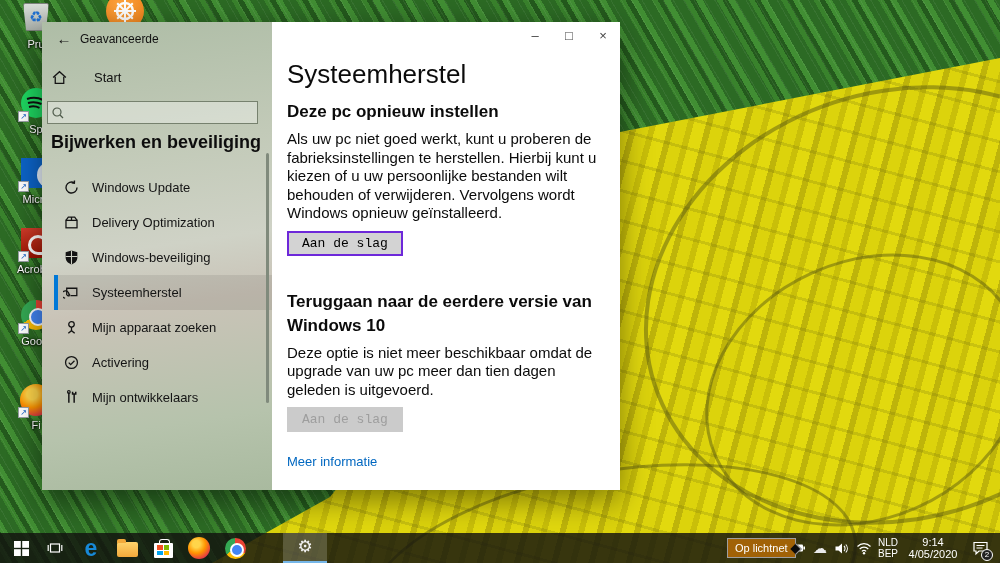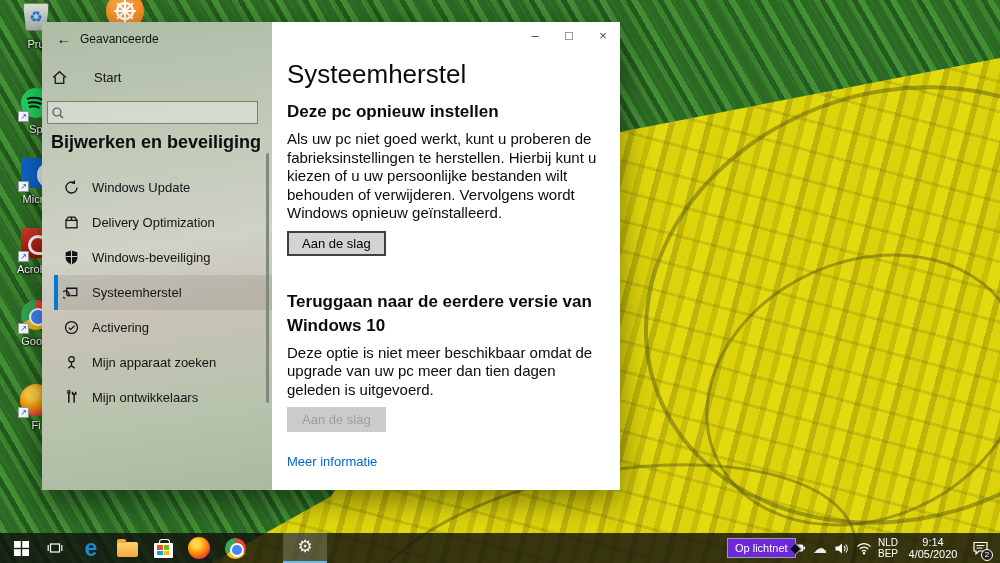--- a/index.html
+++ b/index.html
@@ -68,21 +68,21 @@
   .srow .i-lbl { margin-left:12px; font-size:13px; color:#141414; }
   .srow.selected { background:rgba(0,0,0,.08); }
   .srow.selected::before { content:""; position:absolute; left:0; top:0; width:4px; height:100%; background:#0078d7; }
   .side-scroll { position:absolute; right:3px; top:131px; width:3px; height:250px; background:#808a7c; border-radius:2px; }
 
   
   .content { position:absolute; left:15px; top:38px; width:335px; color:#0b0b0b; }
   .h1 { font-size:26px; font-weight:300; line-height:28px; margin-bottom:12px; }
   .h2 { font-size:17px; font-weight:700; line-height:24px; margin-bottom:6px; width:322px; }
   .para { font-size:15px; line-height:18.5px; width:322px; margin-bottom:8px; }
-  .btn { display:inline-block; background:#d3d3d3; border:2px solid #404040; font-size:13px; color:#000; padding:3px 13px; cursor:pointer; font-family:Liberation Sans, sans-serif; }
+  .btn { display:inline-block; background:#d3d3d3; border:2px solid #6d28d9; font-size:13px; color:#000; padding:3px 13px; cursor:pointer; font-family:Liberation Mono, monospace; }
   .btn.disabled { background:#cbcbcb; border-color:#cbcbcb; color:#9e9e9e; cursor:default; }
   .gap-after-btn1 { display:block; height:34px; }
   .gap-after-btn2 { display:block; height:20px; }
   .gap-after-link { display:block; height:28px; }
   .link { font-size:13px; color:#0067c0; cursor:pointer; display:inline-block; margin-bottom:0; }
 
   
   .taskbar { position:absolute; left:0; bottom:0; width:1000px; height:30px; background:rgba(18,18,15,.82); z-index:10; }
   .tb-icon { position:absolute; top:0; width:30px; height:30px; display:flex; align-items:center; justify-content:center; cursor:pointer; }
   .tb-start { left:6px; } .tb-taskview { left:40px; } .tb-edge { left:76px; } .tb-explorer { left:112px; }
@@ -102,21 +102,21 @@
   .gear-glyph { font-size:17px; color:#f2f2f2; line-height:30px; }
 
   .tray { position:absolute; right:0; top:0; height:30px; display:flex; align-items:center; gap:6px; padding-right:8px; }
   .tray-ic { display:flex; align-items:center; justify-content:center; width:16px; height:30px; cursor:pointer; }
   .cloud-glyph { font-size:14px; color:#eaeaea; line-height:30px; }
   .lang-block { text-align:center; color:#fff; font-size:10px; line-height:11px; cursor:pointer; }
   .clock-block { text-align:center; color:#fff; font-size:11px; line-height:12.5px; cursor:pointer; min-width:58px; }
   .notif { position:relative; width:24px; height:30px; display:flex; align-items:center; justify-content:center; cursor:pointer; }
   .notif-badge { position:absolute; right:-1px; bottom:2px; width:12px; height:12px; border-radius:50%; background:#222; border:1px solid #fff; color:#fff; font-size:8px; line-height:10px; text-align:center; }
 
-  .tooltip { position:absolute; left:727px; bottom:5px; height:20px; background:#6d28d9; border:1px solid #9e9e9e; color:#fff; font-size:11px; line-height:18px; padding:0 7px; white-space:nowrap; z-index:11; }
+  .tooltip { position:absolute; left:727px; bottom:5px; height:20px; background:#a16207; border:1px solid #9e9e9e; color:#fff; font-size:11px; line-height:18px; padding:0 7px; white-space:nowrap; z-index:11; }
   .tooltip::after { content:""; position:absolute; right:-5px; top:6px; width:7px; height:7px; background:#0b0b0b; border-right:1px solid #9e9e9e; border-top:1px solid #9e9e9e; transform:rotate(45deg); }
 </style>
 </head>
 <body>
 
 <div class="stage">
 
   <div class="wallpaper">
     <div class="field-yellow">
       <div class="trail trail1"></div>
@@ -229,31 +229,31 @@
         <div class="srow selected">
           <svg class="icn" viewBox="0 0 16 16">
               <path d="M3.5 10.5 V4 H13 V11 H7" stroke="#141414" stroke-width="1.2" fill="none"></path>
               <path d="M2 13.3 A3.4 3.4 0 1 1 5.5 10.8" stroke="#141414" stroke-width="1.2" fill="none"></path>
               <path d="M6.4 9.4 L5.6 11.3 L3.7 10.7" stroke="#141414" stroke-width="1.1" fill="none"></path>
             </svg>
           <span class="i-lbl">Systeemherstel</span>
         </div>
         <div class="srow">
           <svg class="icn" viewBox="0 0 16 16">
+              <circle cx="8" cy="5" r="2.6" stroke="#141414" stroke-width="1.2" fill="none"></circle>
+              <path d="M8 7.6 V11 M5 13.5 L8 11 L11 13.5" stroke="#141414" stroke-width="1.2" fill="none"></path>
+            </svg>
+          <span class="i-lbl">Mijn apparaat zoeken</span>
+        </div>
+        <div class="srow">
+          <svg class="icn" viewBox="0 0 16 16">
               <circle cx="8" cy="8" r="5.6" stroke="#141414" stroke-width="1.2" fill="none"></circle>
               <path d="M5.4 8.1 L7.2 10 L10.8 6.3" stroke="#141414" stroke-width="1.2" fill="none"></path>
             </svg>
           <span class="i-lbl">Activering</span>
-        </div>
-        <div class="srow">
-          <svg class="icn" viewBox="0 0 16 16">
-              <circle cx="8" cy="5" r="2.6" stroke="#141414" stroke-width="1.2" fill="none"></circle>
-              <path d="M8 7.6 V11 M5 13.5 L8 11 L11 13.5" stroke="#141414" stroke-width="1.2" fill="none"></path>
-            </svg>
-          <span class="i-lbl">Mijn apparaat zoeken</span>
         </div>
         <div class="srow">
           <svg class="icn" viewBox="0 0 16 16">
               <path d="M5.5 3 V13" stroke="#141414" stroke-width="1.4"></path>
               <circle cx="5.5" cy="2.8" r="1.3" stroke="#141414" stroke-width="1" fill="none"></circle>
               <path d="M10.5 5 V13 M9 2.5 V4.8 H12 V2.5" stroke="#141414" stroke-width="1.4" fill="none"></path>
             </svg>
           <span class="i-lbl">Mijn ontwikkelaars</span>
         </div>
       </div>

